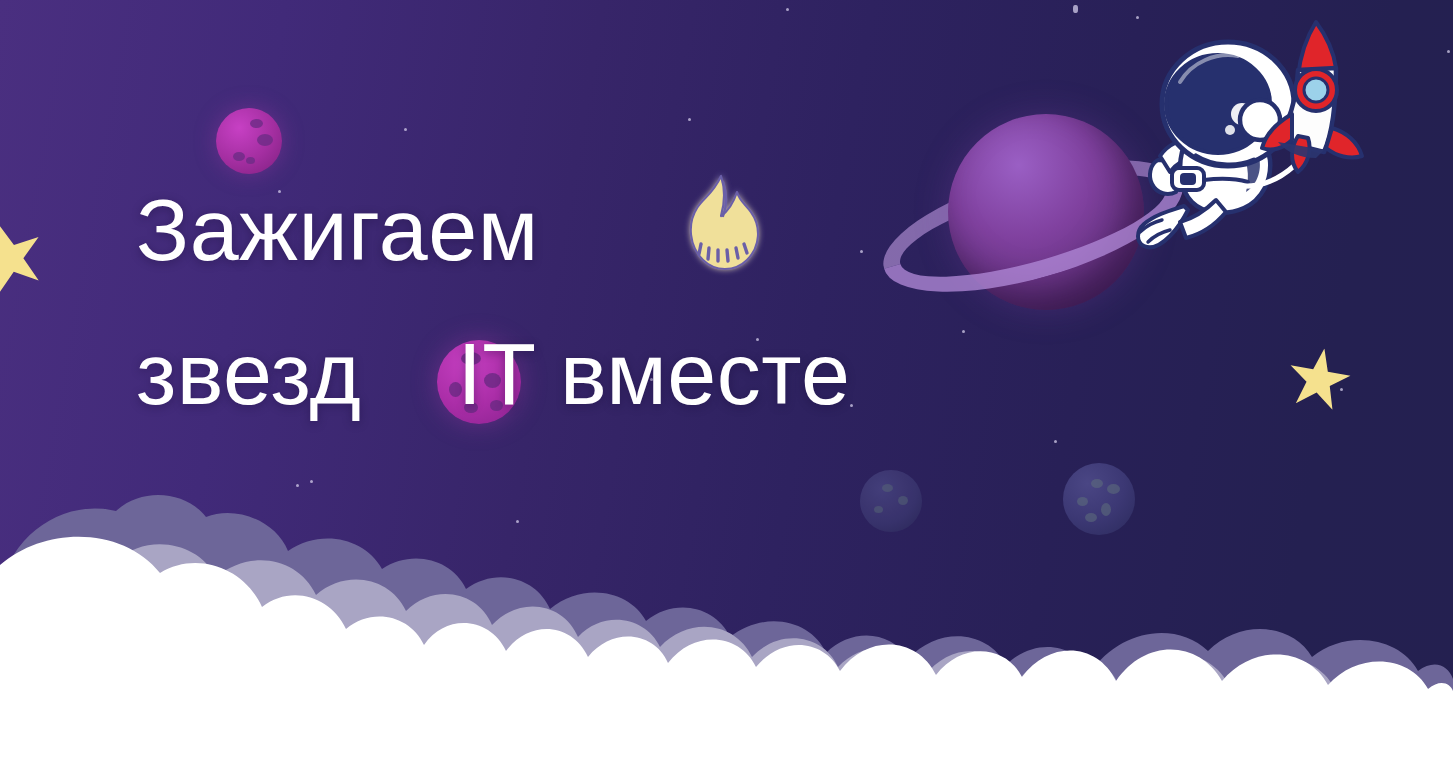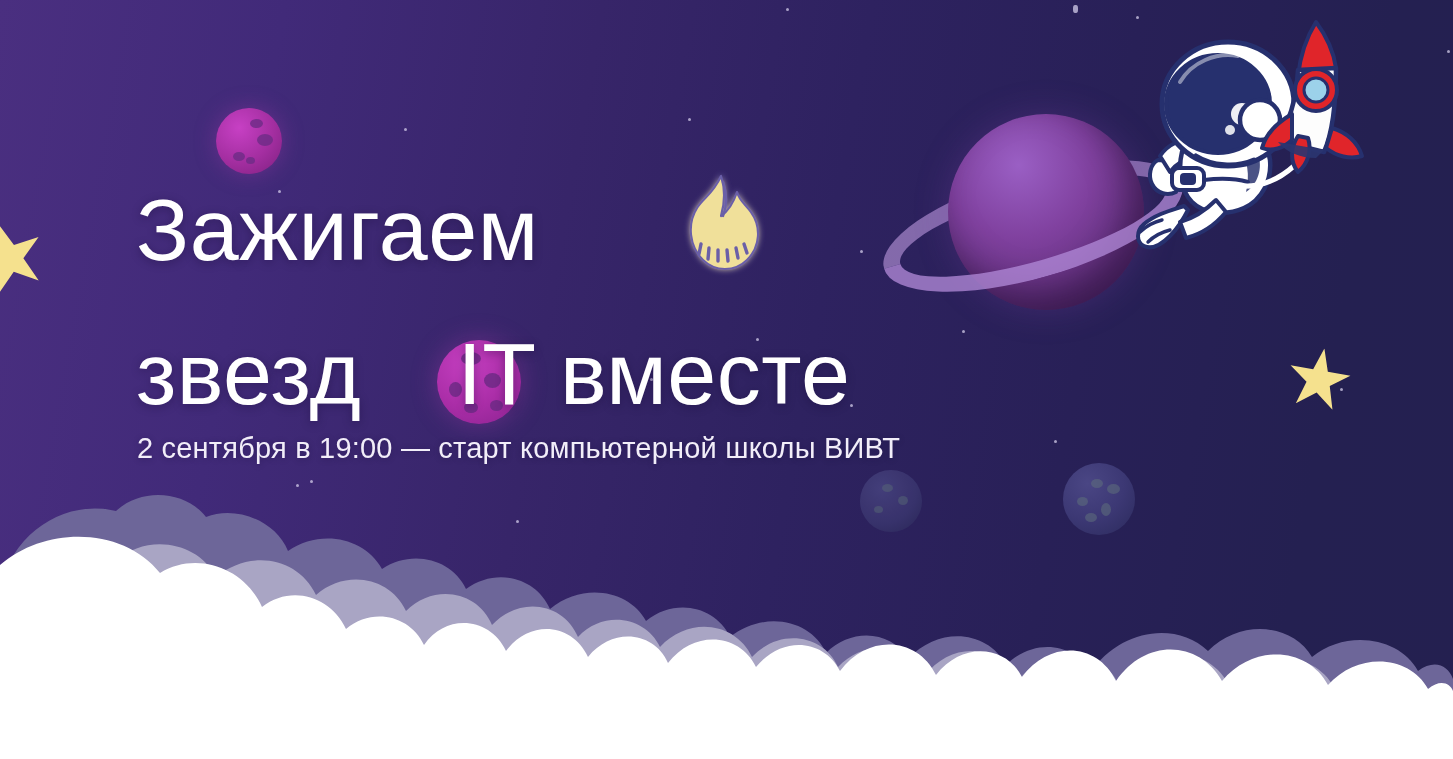--- a/index.html
+++ b/index.html
@@ -288,21 +288,20 @@
       <path d="M158 132 C166 142 180 148 196 148 L204 140 Z" fill="#2b3570" opacity=".9"></path>
     </g>
   </svg>
 
   <div class="headline" id="headline-line2">
     <span>звезд</span><span class="gap"></span><span>IT вместе</span>
   </div>
 
   <div class="headline" id="headline-line1">Зажигаем</div>
 
-  <div id="subtitle">2 сентября в 19:00 — старт компьютерной школы ВИВТ</div>
 
   <svg class="cloud-layer" id="cloud-back" viewBox="0 0 1453 290" preserveAspectRatio="none">
     <path fill="#6d6699" d="
       M0,118
       C14,62 66,30 116,42 C142,18 186,22 206,48
       C236,36 276,52 288,82
       C320,60 364,68 382,100
       C412,80 452,90 466,120
       C496,98 536,108 550,140
       C584,112 630,122 646,152

